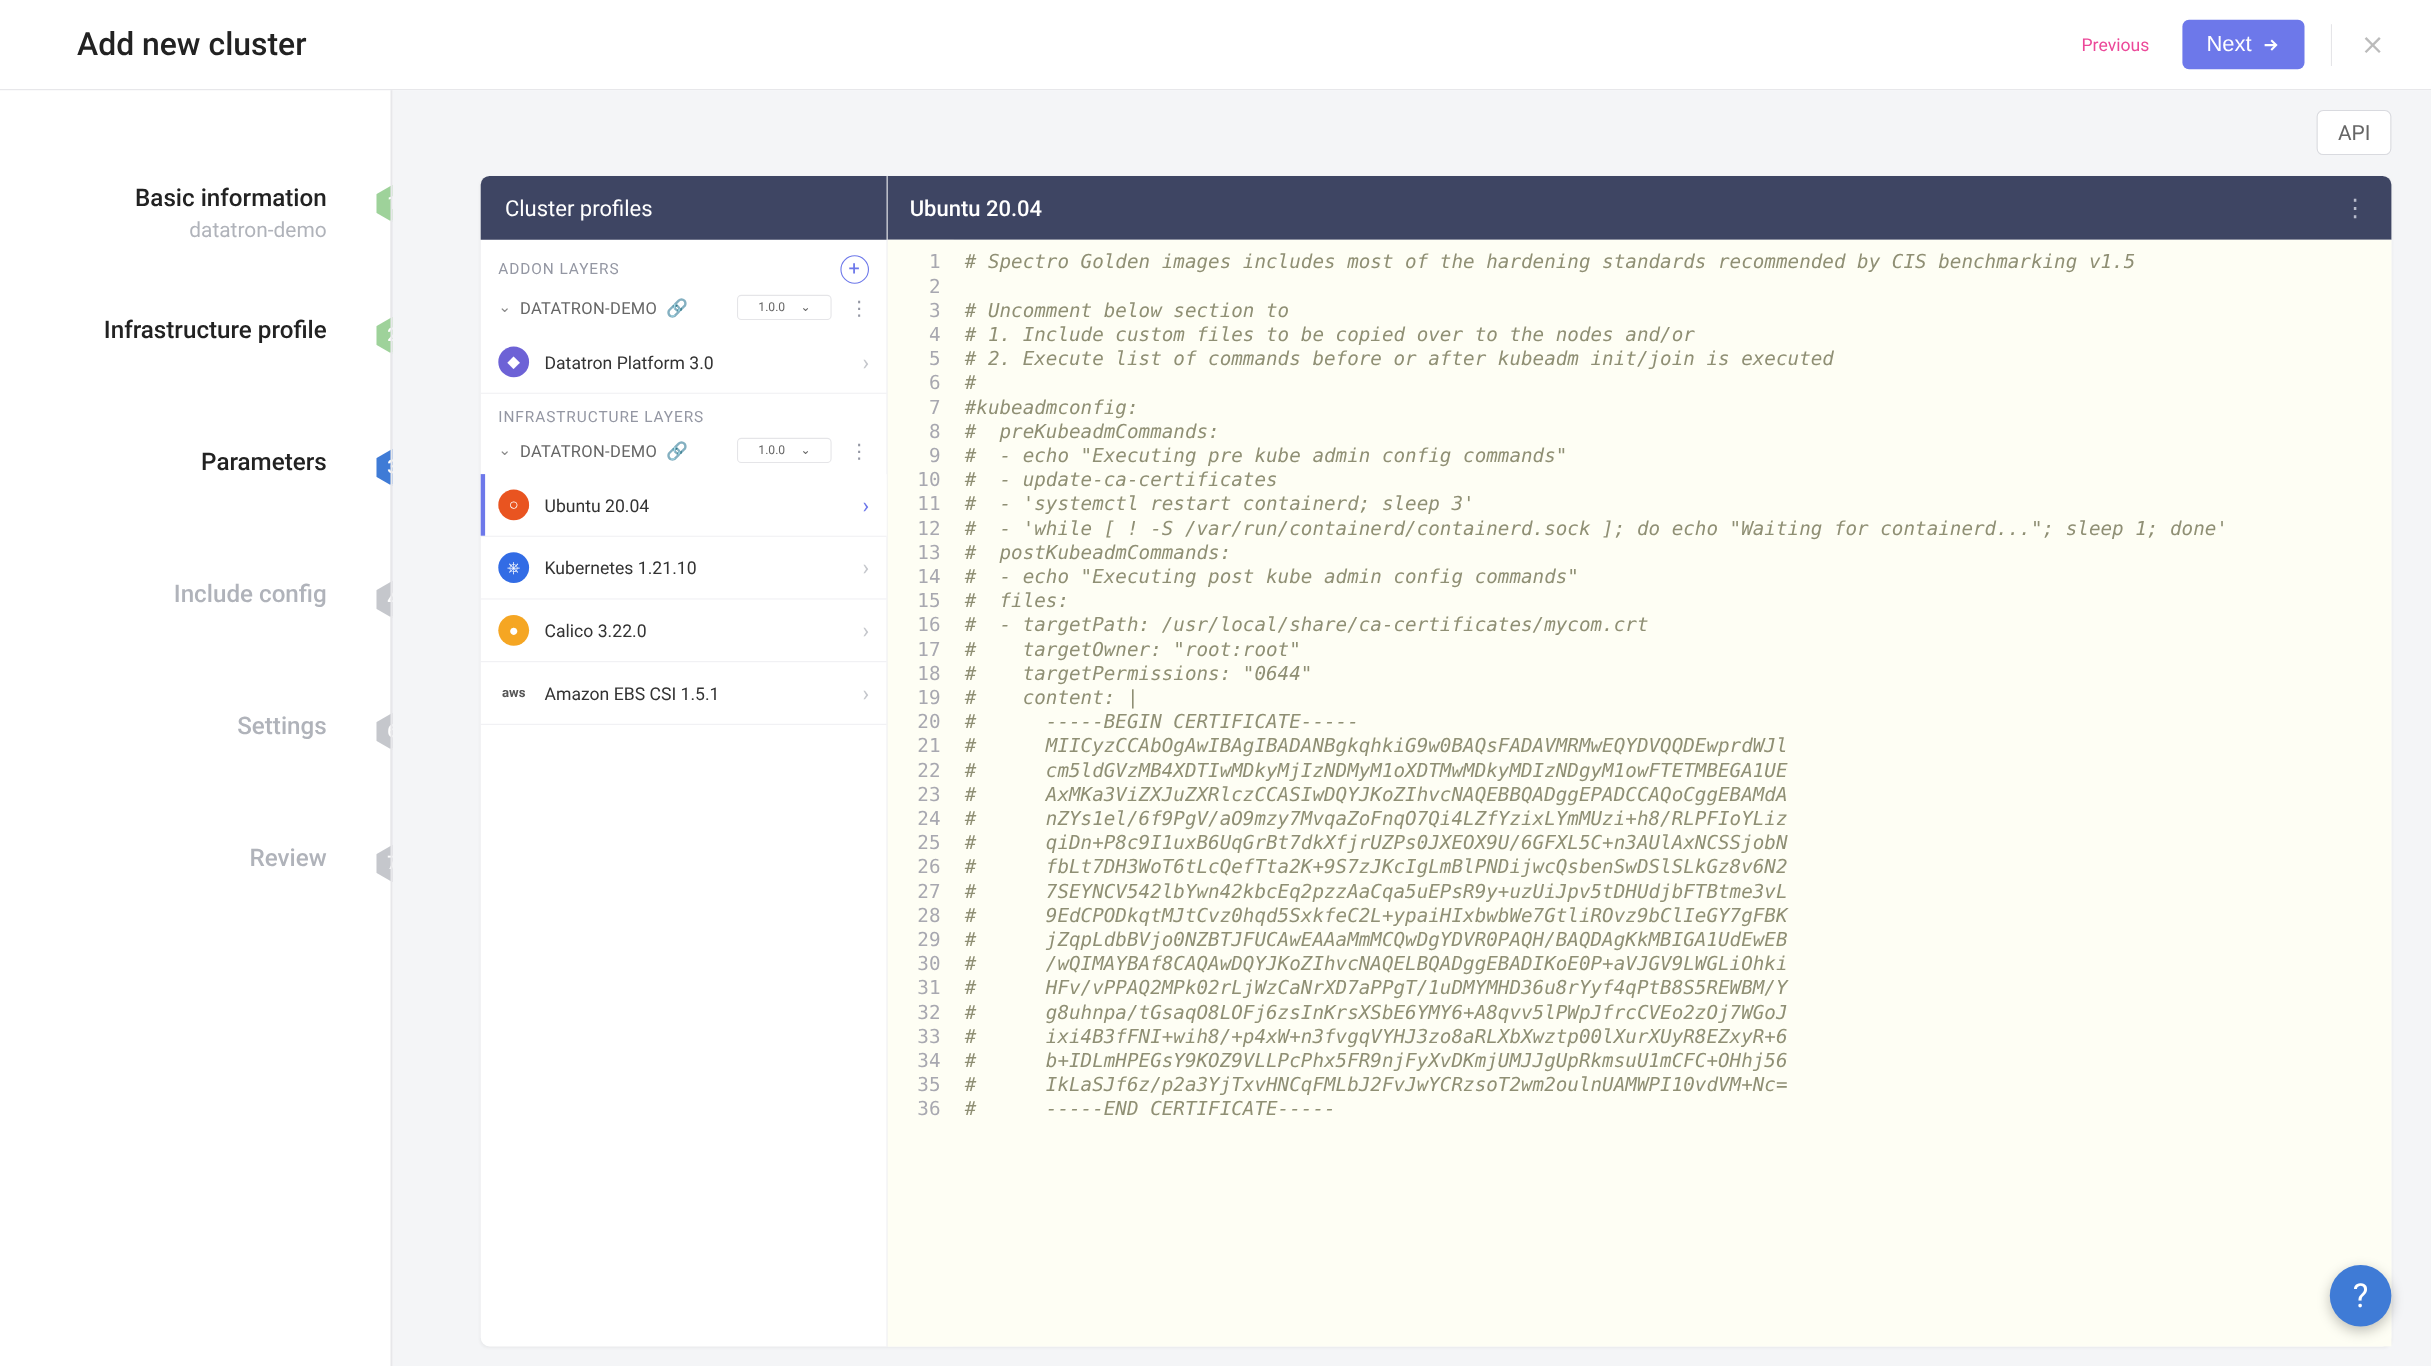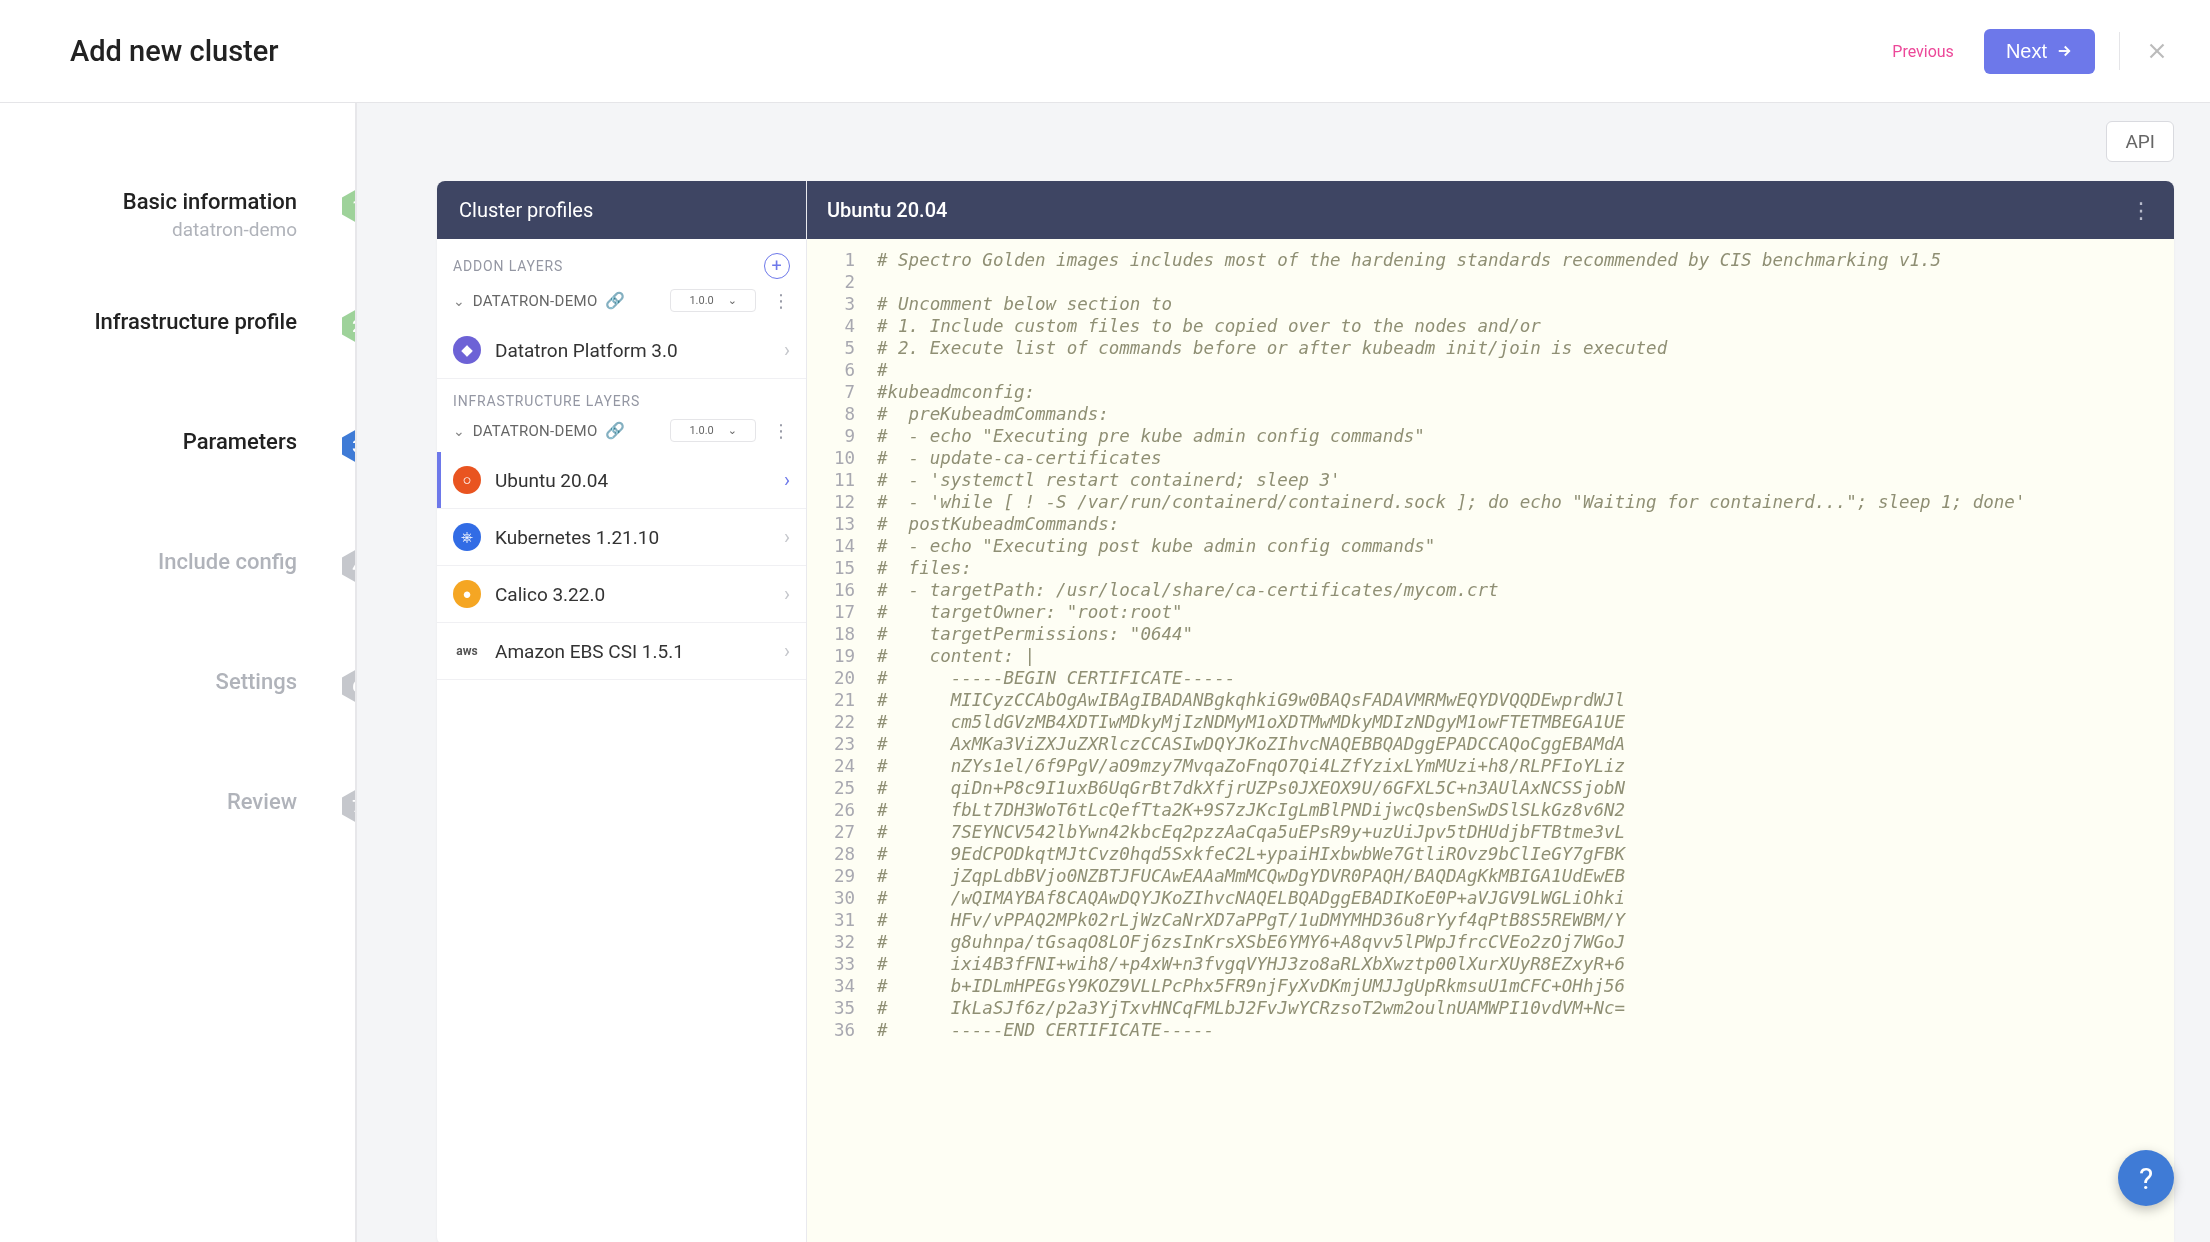--- a/index.html
+++ b/index.html
@@ -1,17 +1,17 @@
 <!DOCTYPE html>
 <html><head>
 <meta charset="utf-8">
 <style>
 * { box-sizing: border-box; margin: 0; padding: 0; }
 html, body { width: 2210px; height: 1242px; font-family: -apple-system, BlinkMacSystemFont, "Segoe UI", Roboto, sans-serif; background:#fff; color:#333; font-size:18px; overflow:hidden;}
-.header { height:103px; border-bottom:1px solid #e5e5e8; display:flex; align-items:center; padding:0 40px 0 70px; }
+.header { height:82px; border-bottom:1px solid #e5e5e8; display:flex; align-items:center; padding:0 40px 0 70px; }
 .header .title { font-size:29px; font-weight:500; color:#222; }
 .header .spacer { flex:1; }
 .header .prev { font-size:16px; color:#ec4899; margin-right:30px; cursor:pointer;}
 .header .next-btn { background:#6d78ea; color:#fff; border:none; border-radius:6px; padding:11px 22px; font-size:20px; display:flex; align-items:center; gap:8px; cursor:pointer;}
 .header .divider { width:1px; height:38px; background:#e5e5e8; margin:0 24px;}
 .header .close-icon { width:26px; height:26px; color:#bbb; cursor:pointer; }
 
 .body { display:flex; height: calc(1242px - 82px); }
 .left-rail { width:357px; position:relative; padding-top:86px;}
 .left-rail::after{ content:""; position:absolute; top:0; right:0; width:2px; height:100%; background:#e7e7ea;}
@@ -37,21 +37,21 @@
 .lp-section-hdr { display:flex; align-items:center; font-size:14px; letter-spacing:0.06em; color:#9497a3; padding:14px 16px 10px 16px;}
 .lp-section-hdr .plus { margin-left:auto; width:26px;height:26px;border:1.8px solid #6d78ea;border-radius:50%;display:flex;align-items:center;justify-content:center;color:#6d78ea;font-size:18px;line-height:1;}
 .profile-sel { display:flex; align-items:center; gap:8px; padding:0 16px 10px 16px;}
 .profile-sel .chev { font-size:14px;color:#888;}
 .profile-sel .nm { font-size:15px; color:#666; letter-spacing:0.02em;}
 .profile-sel .link-ic { color:#6d78ea; font-size:16px;}
 .profile-sel .ver { margin-left:auto; border:1px solid #e5e5e8; border-radius:4px; padding:4px 18px; font-size:11px; color:#666; display:flex;align-items:center;gap:14px;}
 .profile-sel .kebab { color:#9497a3; font-size:18px; margin-left:8px;}
 .layer { display:flex; align-items:center; gap:14px; padding:14px 16px; border-bottom:1px solid #f0f0f3; position:relative;}
 .layer .icon-cir { width:28px;height:28px;border-radius:50%;display:flex;align-items:center;justify-content:center;color:#fff;font-size:15px;}
-.layer .lbl { font-size:19px; color:#333;}
+.layer .lbl { font-size:16px; color:#333;}
 .layer .chev-r { margin-left:auto; color:#c5c7cc; font-size:20px;}
 .layer.selected{ background:#fff; }
 .layer.selected::before { content:""; position:absolute; left:0; top:0; width:4px; height:100%; background:#6d78ea;}
 .layer.selected .chev-r{color:#6d78ea;}
 
 .right-panel { flex:1; display:flex; flex-direction:column;}
 .rp-header { height:58px; background:#3e4563; color:#fff; display:flex; align-items:center; padding:0 20px; font-size:20px; font-weight:500; border-top-right-radius:8px;}
 .rp-header .dots { margin-left:auto; color:#b8bccc; font-size:22px; letter-spacing:2px;}
 .code { flex:1; display:flex; font-family: "SFMono-Regular", Menlo, Consolas, monospace; font-size:17.5px; line-height:22px; overflow:auto; background:#fefef4;}
 .gutter { width:60px; text-align:right; padding:10px 12px 10px 0; color:#a8a8b0; background:#fefef4; user-select:none;}

